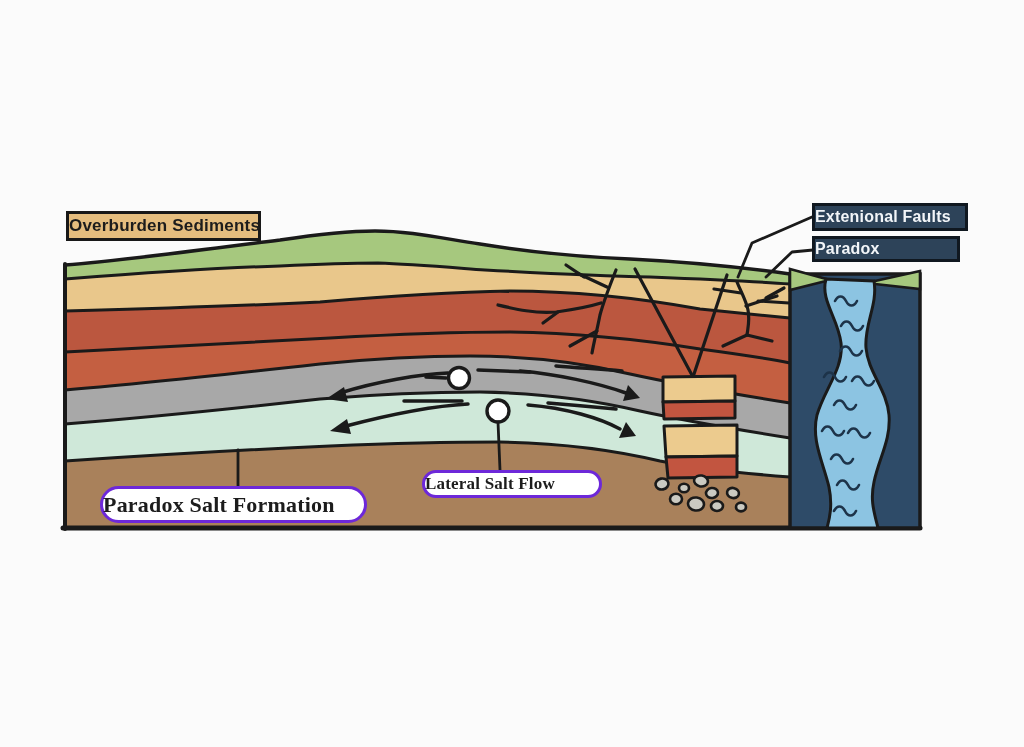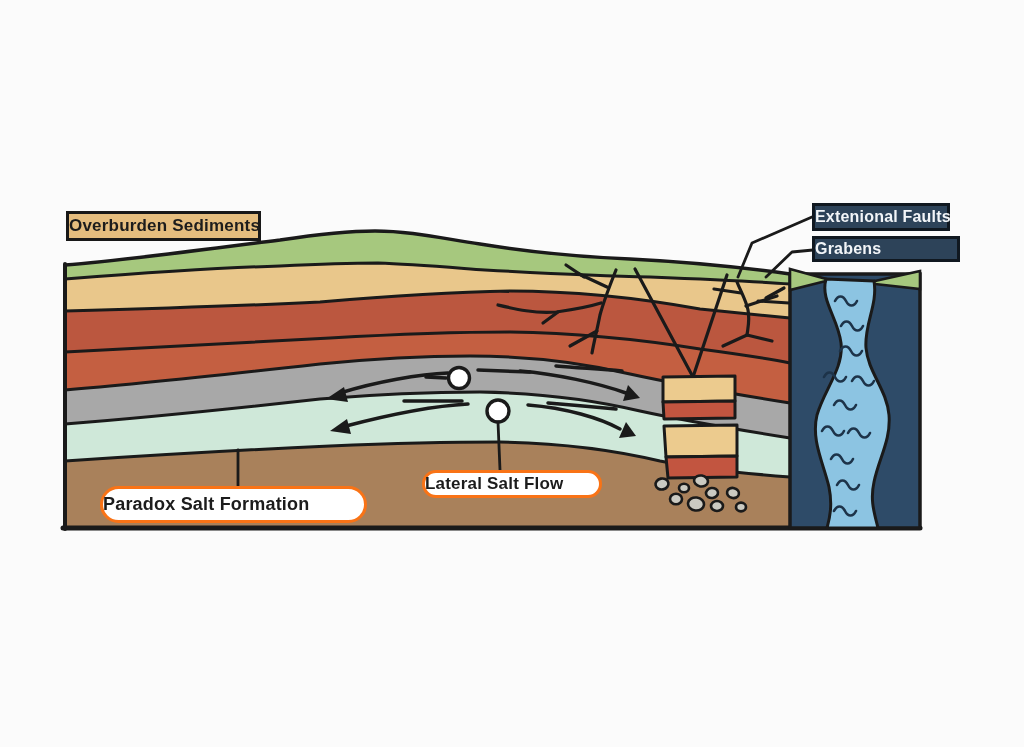--- a/index.html
+++ b/index.html
@@ -15,26 +15,26 @@
     letter-spacing:.2px;
   }
   .box-tan{
     left:66px;top:211px;width:195px;height:30px;
     background:var(--label-tan);border:3px solid #181818;font-size:17px;
   }
   .box-navy{
     background:var(--label-navy);border:3px solid #101820;color:#f2f5f8;
     font-size:16px;
   }
-  .box-faults{left:812px;top:203px;width:138px;height:28px;}
+  .box-faults{left:812px;top:203px;width:156px;height:28px;}
   .box-grabens{left:812px;top:236px;width:148px;height:26px;}
   .pill{
-    background:#ffffff;border:3px solid #f97316;border-radius:22px;
+    background:#ffffff;border:3px solid #6d28d9;border-radius:22px;font-family:Liberation Serif, serif;
   }
-  .pill-paradox{left:100px;top:486px;width:267px;height:37px;font-size:18px;}
+  .pill-paradox{left:100px;top:486px;width:267px;height:37px;font-size:22px;}
   .pill-lateral{left:422px;top:470px;width:180px;height:28px;font-size:17px;border-radius:15px;}
 </style>
 </head>
 <body>
 
 <div class="stage">
 
   <svg width="1024" height="747" viewBox="0 0 1024 747">
 
     <g>
@@ -149,21 +149,21 @@
 
   <div class="diagram-label box-tan">
     <span>Overburden Sediments</span>
   </div>
 
   <div class="diagram-label box-navy box-faults">
     <span>Extenional Faults</span>
   </div>
 
   <div class="diagram-label box-navy box-grabens">
-    <span>Grabens</span>
+    <span>Paradox</span>
   </div>
 
   <div class="diagram-label pill pill-paradox">
     <span>Paradox Salt Formation</span>
   </div>
 
   <div class="diagram-label pill pill-lateral">
     <span>Lateral Salt Flow</span>
   </div>
 

